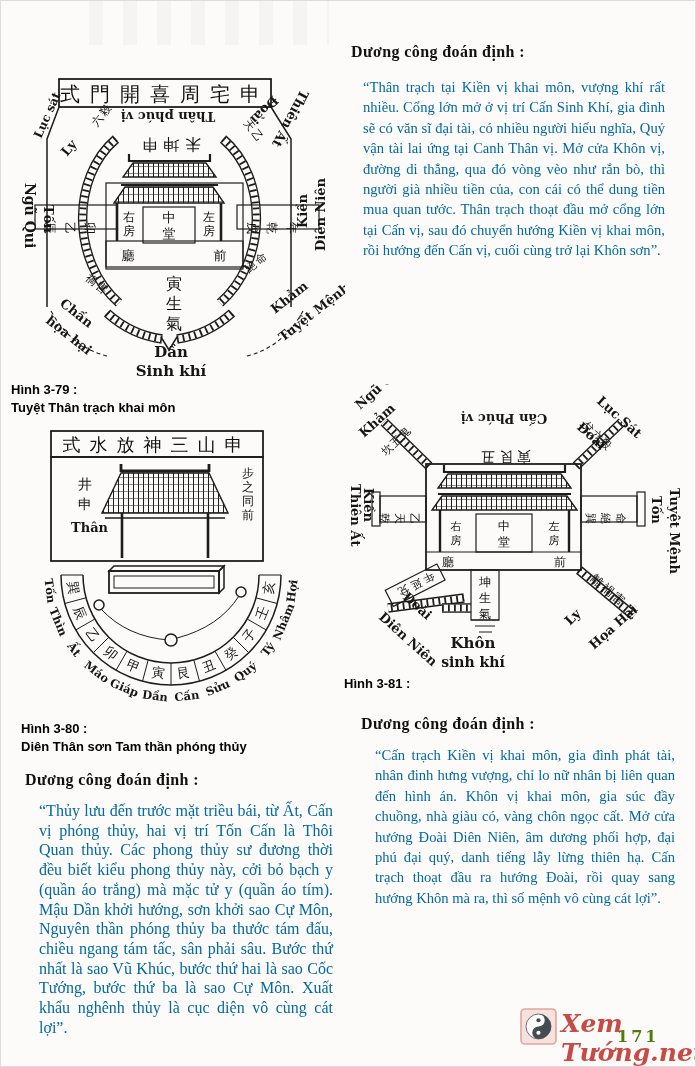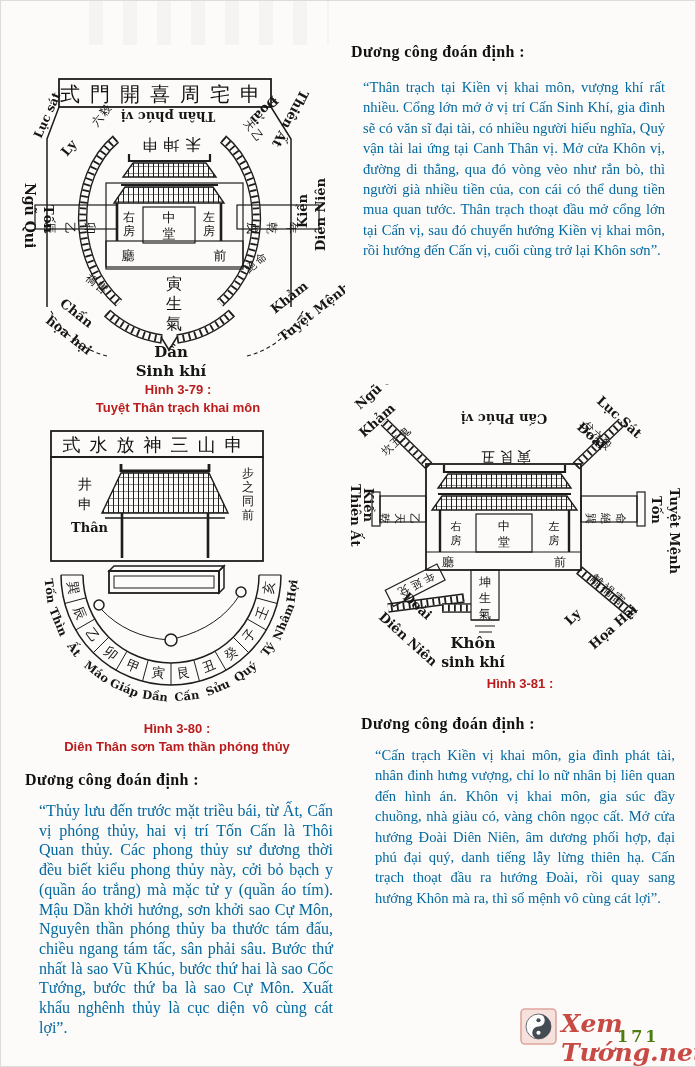--- a/index.html
+++ b/index.html
@@ -5,21 +5,21 @@
   html,body{margin:0;padding:0;background:#e9e9e7;}
   .page{position:relative;width:696px;height:1067px;background:#fcfbf9;overflow:hidden;
         border:1px solid #dcdcda;box-sizing:border-box;
         font-family:"Liberation Serif",serif;color:#161616;}
   .streaks{position:absolute;left:88px;top:0;width:240px;height:44px;
         background:repeating-linear-gradient(90deg,rgba(110,110,110,.05) 0 14px,transparent 14px 34px);}
   .col-heading{position:absolute;font:700 16px "Liberation Serif",serif;letter-spacing:.4px;color:#111;}
   .body-text{position:absolute;font:400 14.6px/20.4px "Liberation Serif",serif;
         text-align:justify;color:#0369a1;}
   .body-text.tight{font-size:16px;line-height:19.7px;}
-  .caption{position:absolute;text-align:center;font:700 13px/18px "Liberation Sans",sans-serif;color:#b91c1c;}
+  .caption{position:absolute;text-align:left;font:700 13px/18px "Liberation Sans",sans-serif;color:#000000;}
   .caption span{display:block;}
   svg.fig{position:absolute;}
   svg .ln{stroke:#1d1d1d;stroke-width:1.5;fill:none;}
   svg .ln2{stroke:#1d1d1d;stroke-width:2.2;fill:none;}
   svg .thin{stroke:#1d1d1d;stroke-width:1;fill:none;}
   svg .dash{stroke:#1d1d1d;stroke-width:1.1;fill:none;stroke-dasharray:4 3;}
   svg .box{stroke:#1d1d1d;stroke-width:1.8;fill:none;}
   svg .boxthin{stroke:#1d1d1d;stroke-width:1.2;fill:none;}
   svg text{fill:#161616;}
   .t{font-family:"DejaVu Serif",serif;font-weight:700;}

